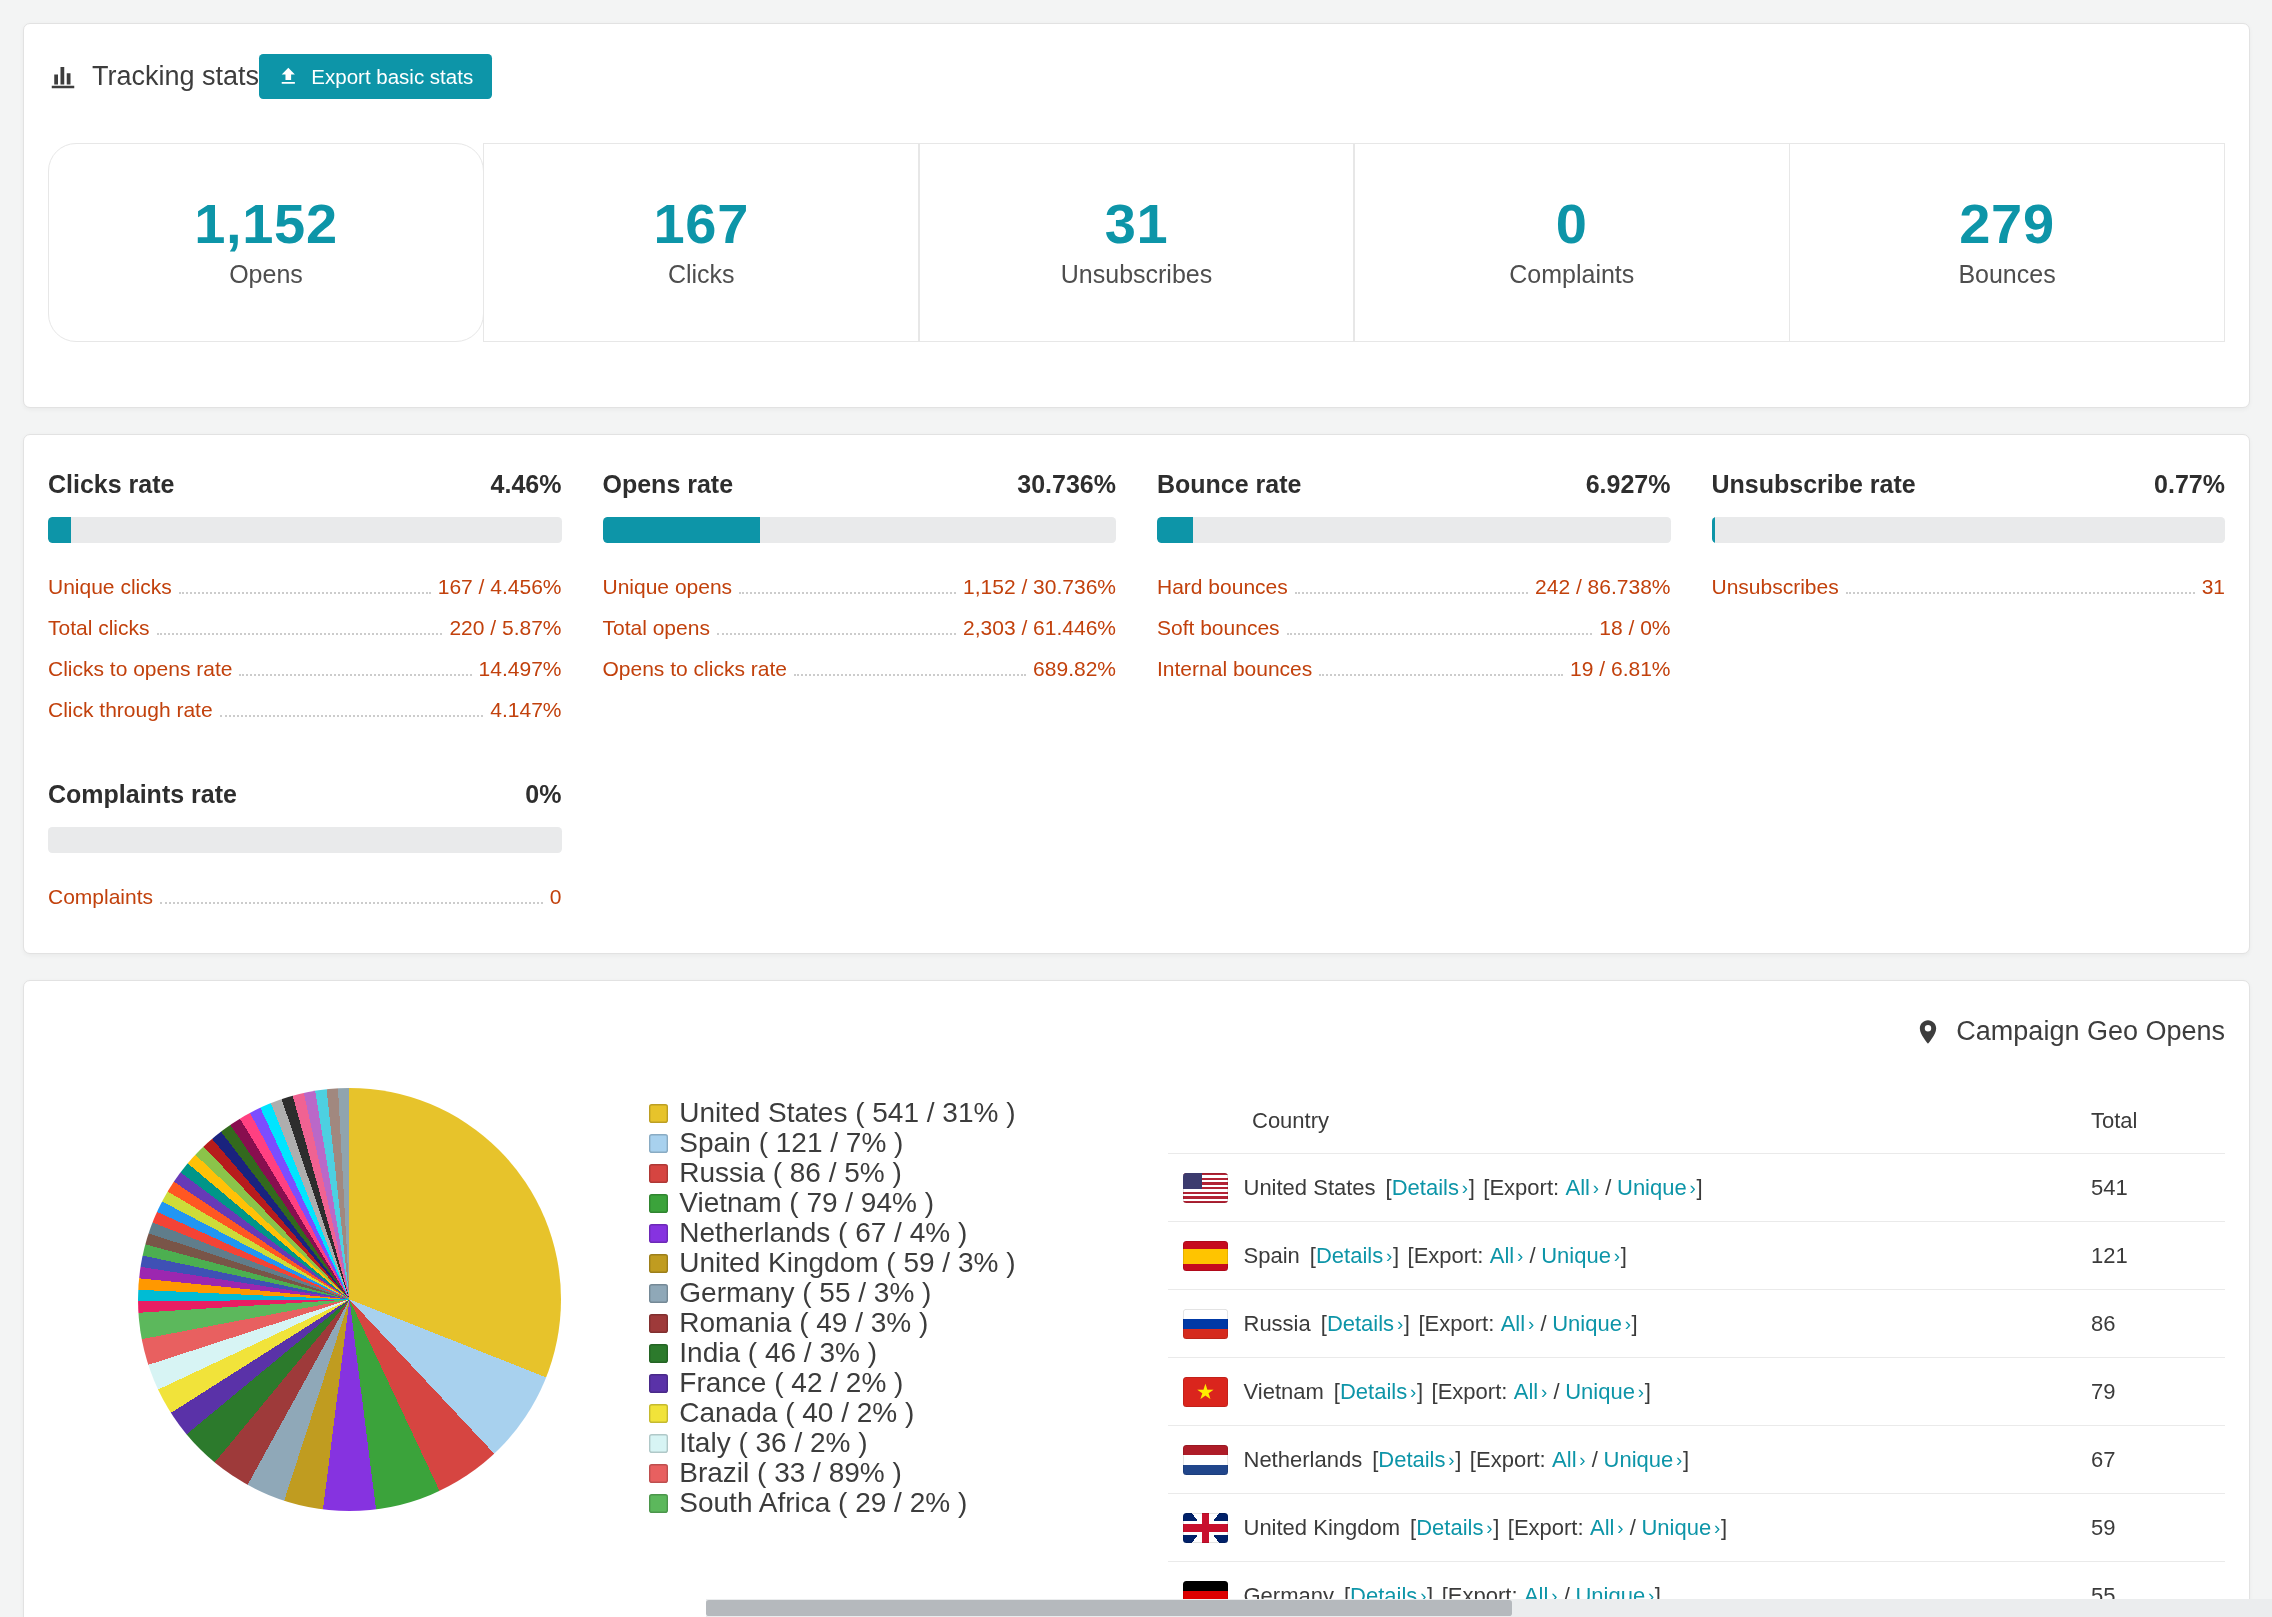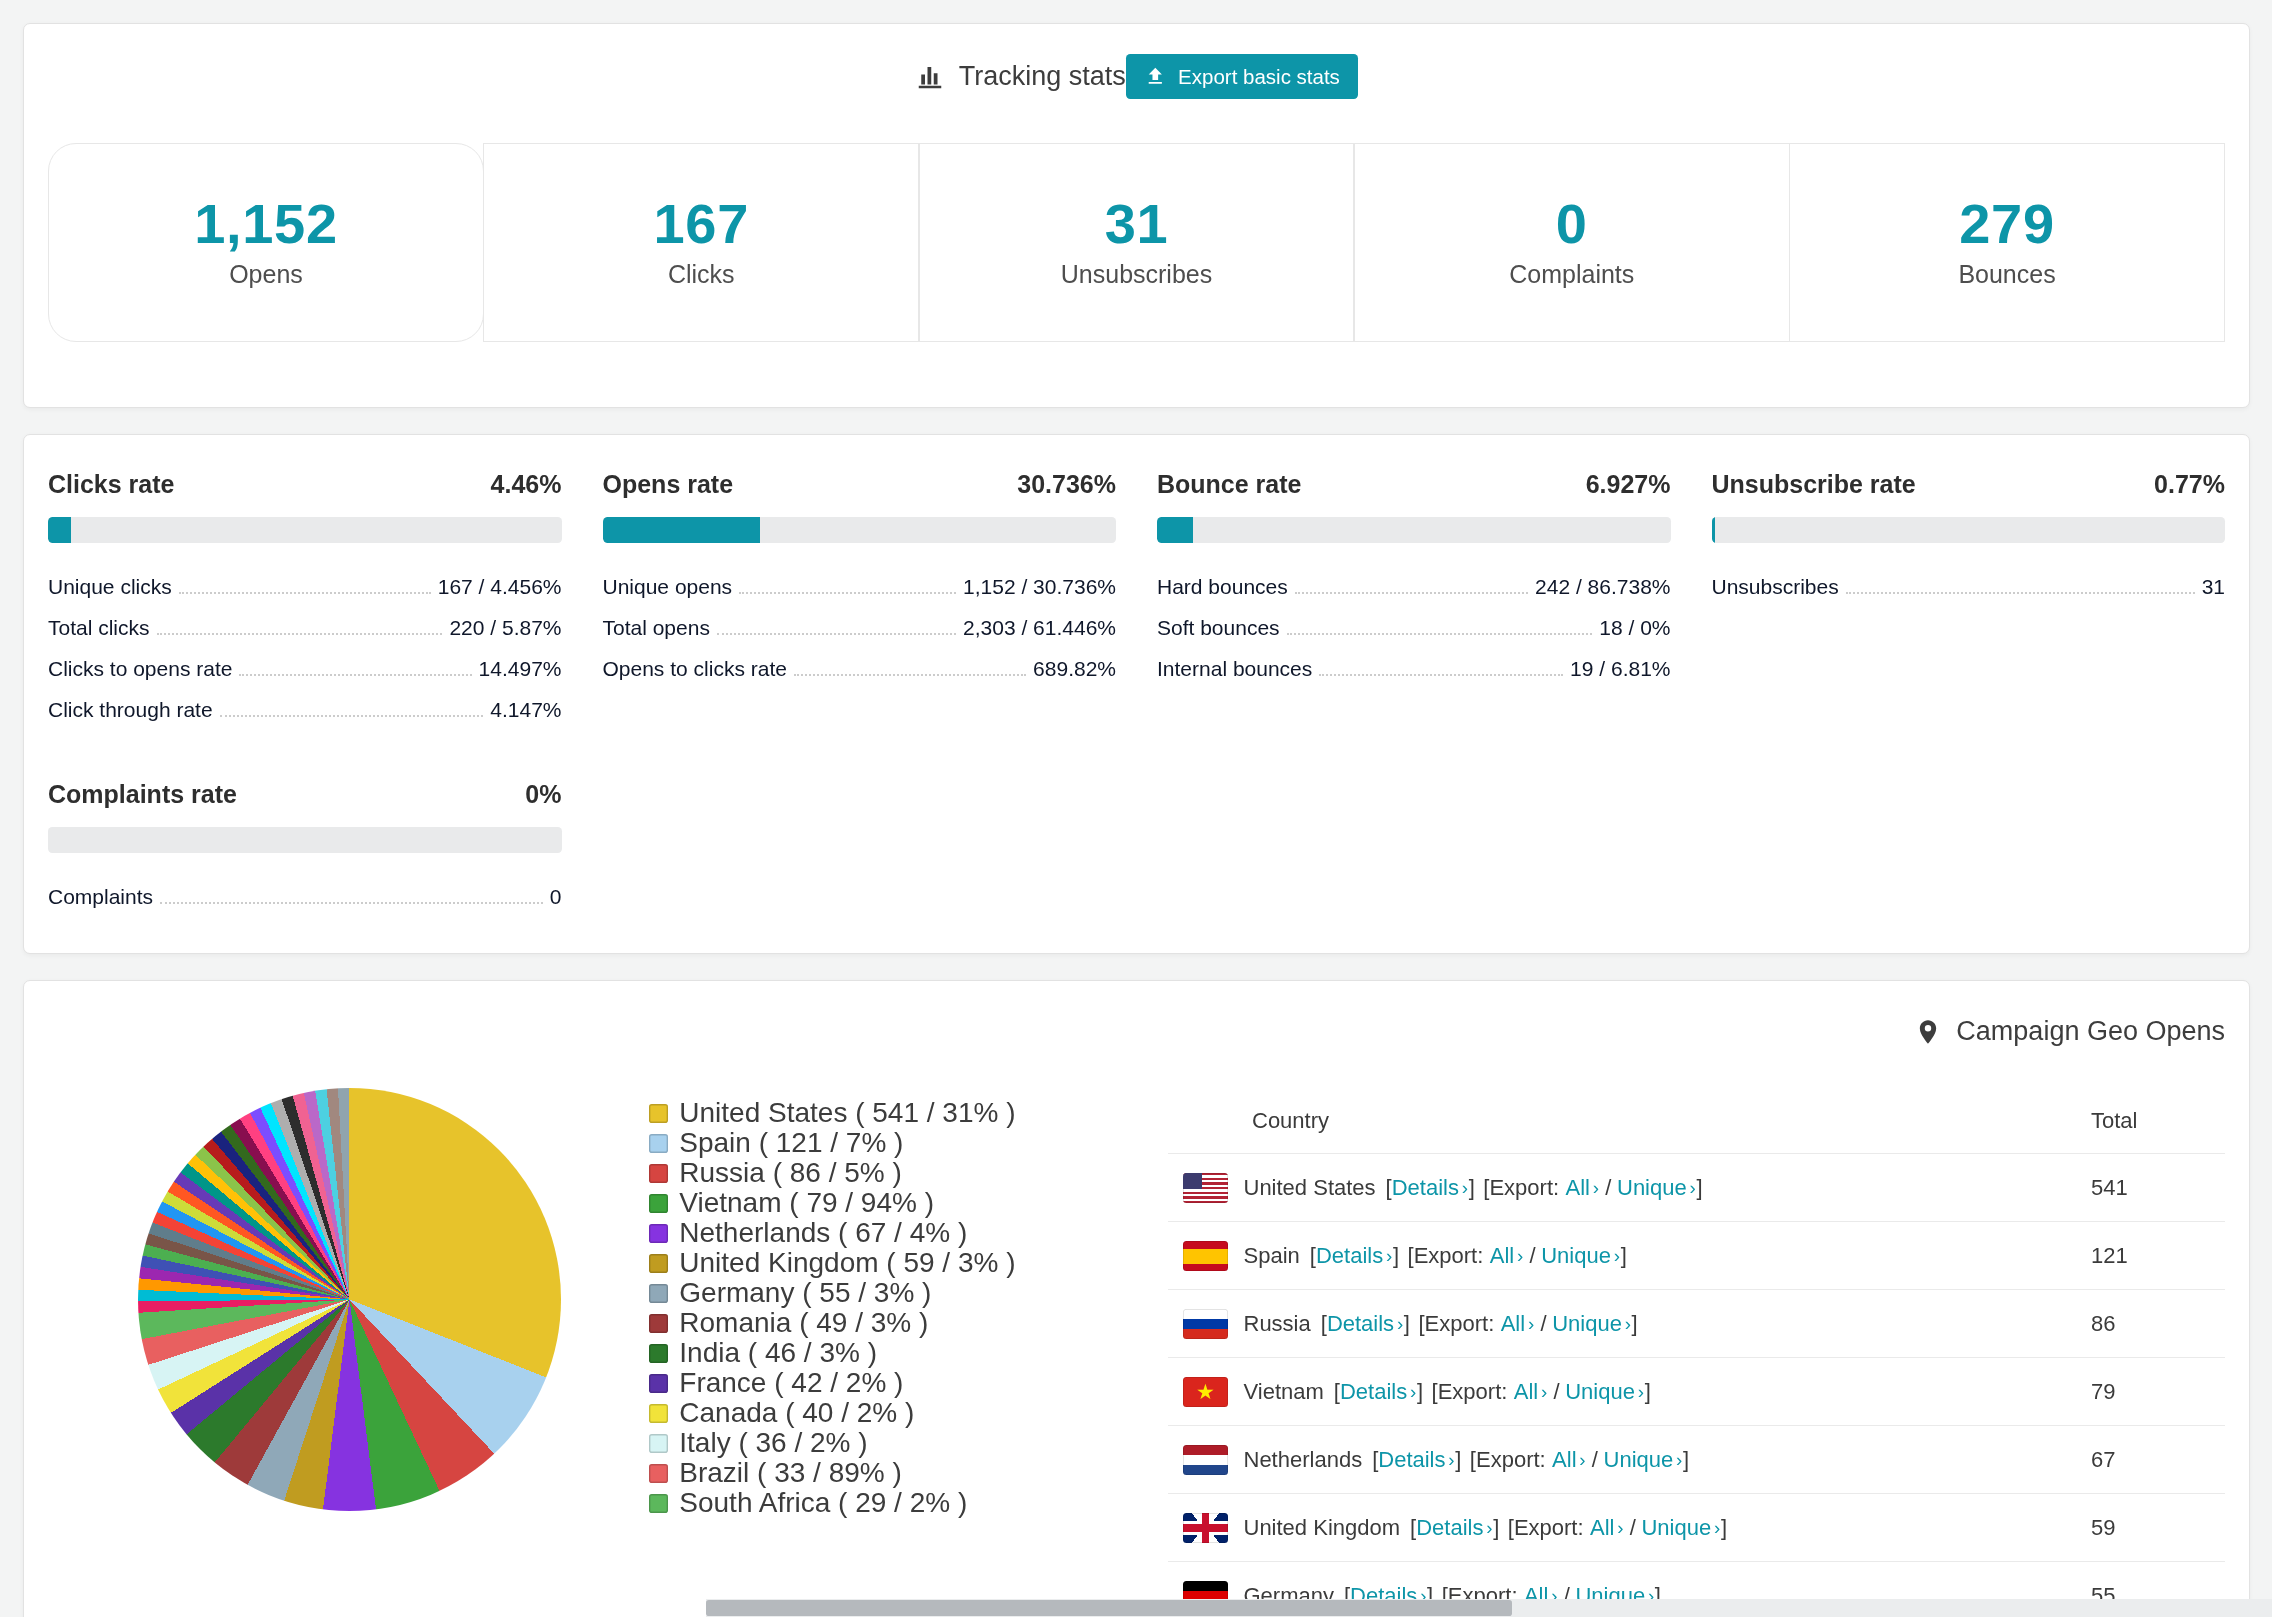--- a/index.html
+++ b/index.html
@@ -13,21 +13,21 @@
 
   .page{ padding:23px; display:flex; flex-direction:column; gap:26px; }
 
   .card{
     background:#fff; border:0.7px solid #e2e2e2; border-radius:7px;
     box-shadow:0 1.4px 4.2px rgba(0,0,0,0.04);
   }
 
   
   #card-tracking{ height:385px; padding:30px 24px; }
-  .card-head{ display:flex; justify-content:center; align-items:center; }
+  .card-head{ display:flex; justify-content:flex-start; align-items:center; }
   .head-title{ display:flex; align-items:center; gap:14px; font-size:27px; font-weight:500; color:#3d3d3d; }
   .head-title svg{ width:30px; height:30px; flex:0 0 auto; }
   .btn-export{
     display:flex; align-items:center; gap:11.3px;
     background:var(--accent); color:#fff; border:none; border-radius:4.2px;
     font-size:20.5px; height:45px; padding:0 18.4px; font-family:inherit; cursor:pointer;
   }
   .btn-export svg{ width:22.6px; height:22.6px; }
   .stats-row{ display:flex; margin-top:44px; }
   .stat-box{ flex:1; border:0.7px solid #e7e7e7; margin-left:-0.7px; text-align:center; padding:52px 7px; }
@@ -36,21 +36,21 @@
   .stat-label{ font-size:25px; line-height:1.2; color:#4e4e4e; margin-top:7px; }
 
   
   #card-rates{ height:520px; padding:35px 24px; }
   .rates-grid{ display:grid; grid-template-columns:repeat(4,1fr); column-gap:41px; row-gap:49px; }
   .rate-head{ display:flex; justify-content:space-between; align-items:baseline; }
   .rate-title,.rate-percent{ font-size:25px; line-height:1.15; font-weight:700; color:#2e2e2e; }
   .bar{ height:25.4px; background:#e9eaeb; border-radius:4.2px; margin-top:18.4px; overflow:hidden; }
   .bar-fill{ height:100%; background:var(--accent); border-radius:4.2px 0 0 4.2px; }
   .rate-rows{ margin-top:24px; }
-  .drow{ display:flex; align-items:flex-end; font-size:21px; line-height:1.15; color:#0f172a; padding:8.5px 0; }
+  .drow{ display:flex; align-items:flex-end; font-size:21px; line-height:1.15; color:#c2410c; padding:8.5px 0; }
   .dlabel,.dvalue{ white-space:nowrap; }
   .leader{ flex:1; border-bottom:2.1px dotted #cccccc; margin:0 7px 5.6px; }
 
   
   #card-geo{ min-height:918px; padding:35px 24px; }
   .geo-head{ display:flex; align-items:center; gap:14px; font-size:27px; font-weight:500; color:#3d3d3d;justify-content:flex-end; }
   .geo-head svg{ width:28px; height:28px; }
   .geo-content{ display:flex; align-items:flex-start; margin-top:41px; }
   .pie{ width:423px; height:423px; border-radius:50%; margin-left:90px; flex:0 0 auto; }
   .legend{ list-style:none; margin-left:88px; margin-top:10px; flex:0 0 auto; }

